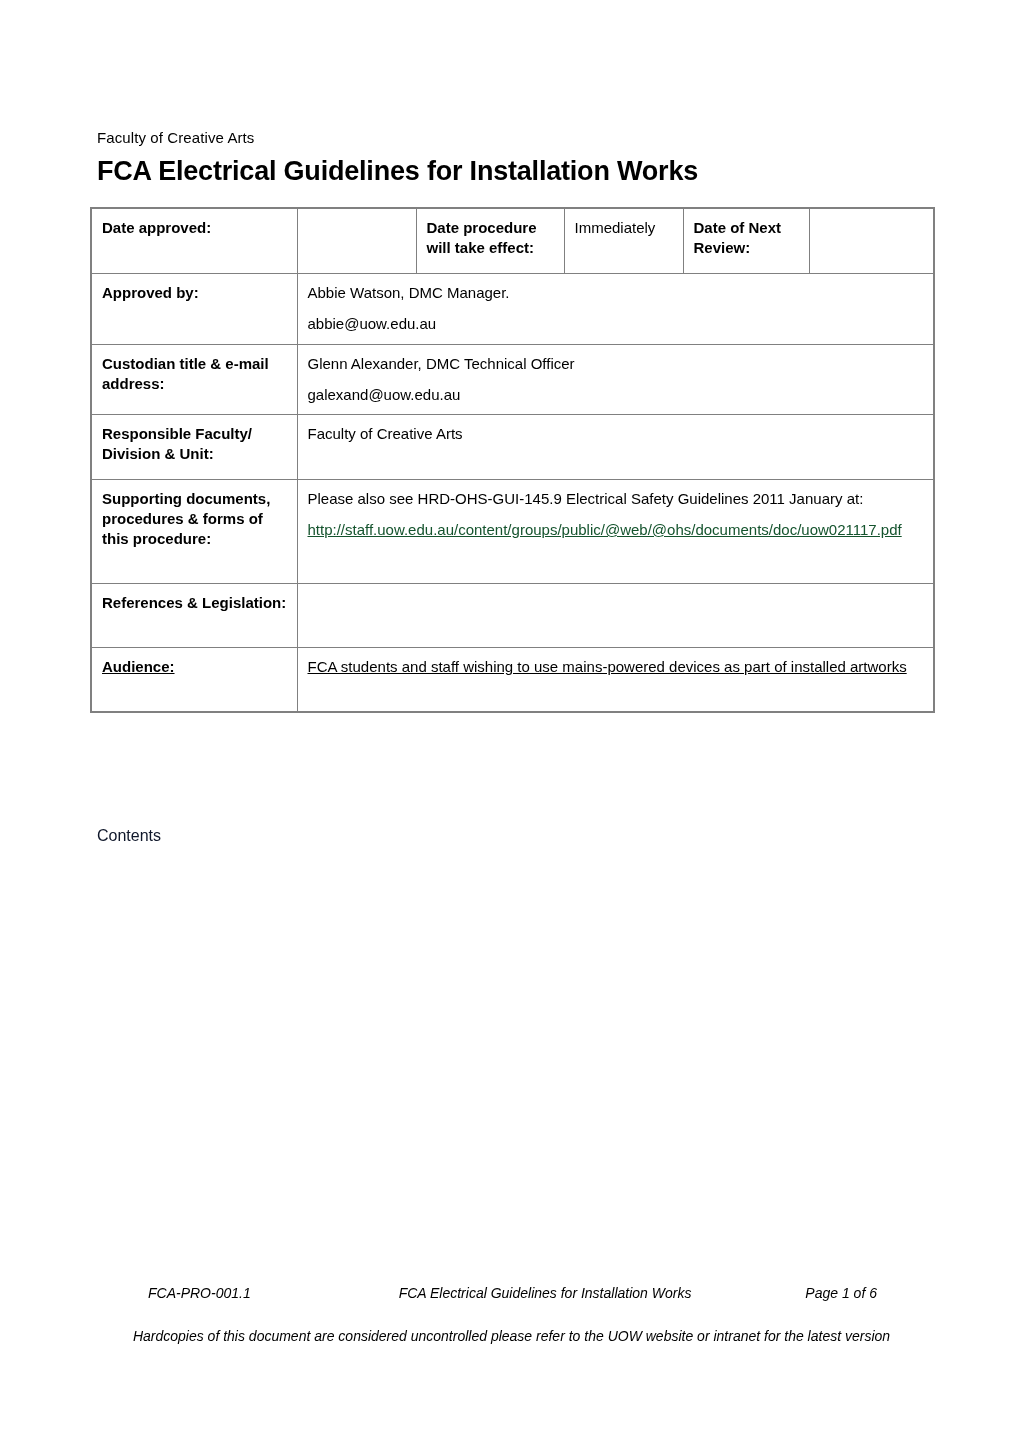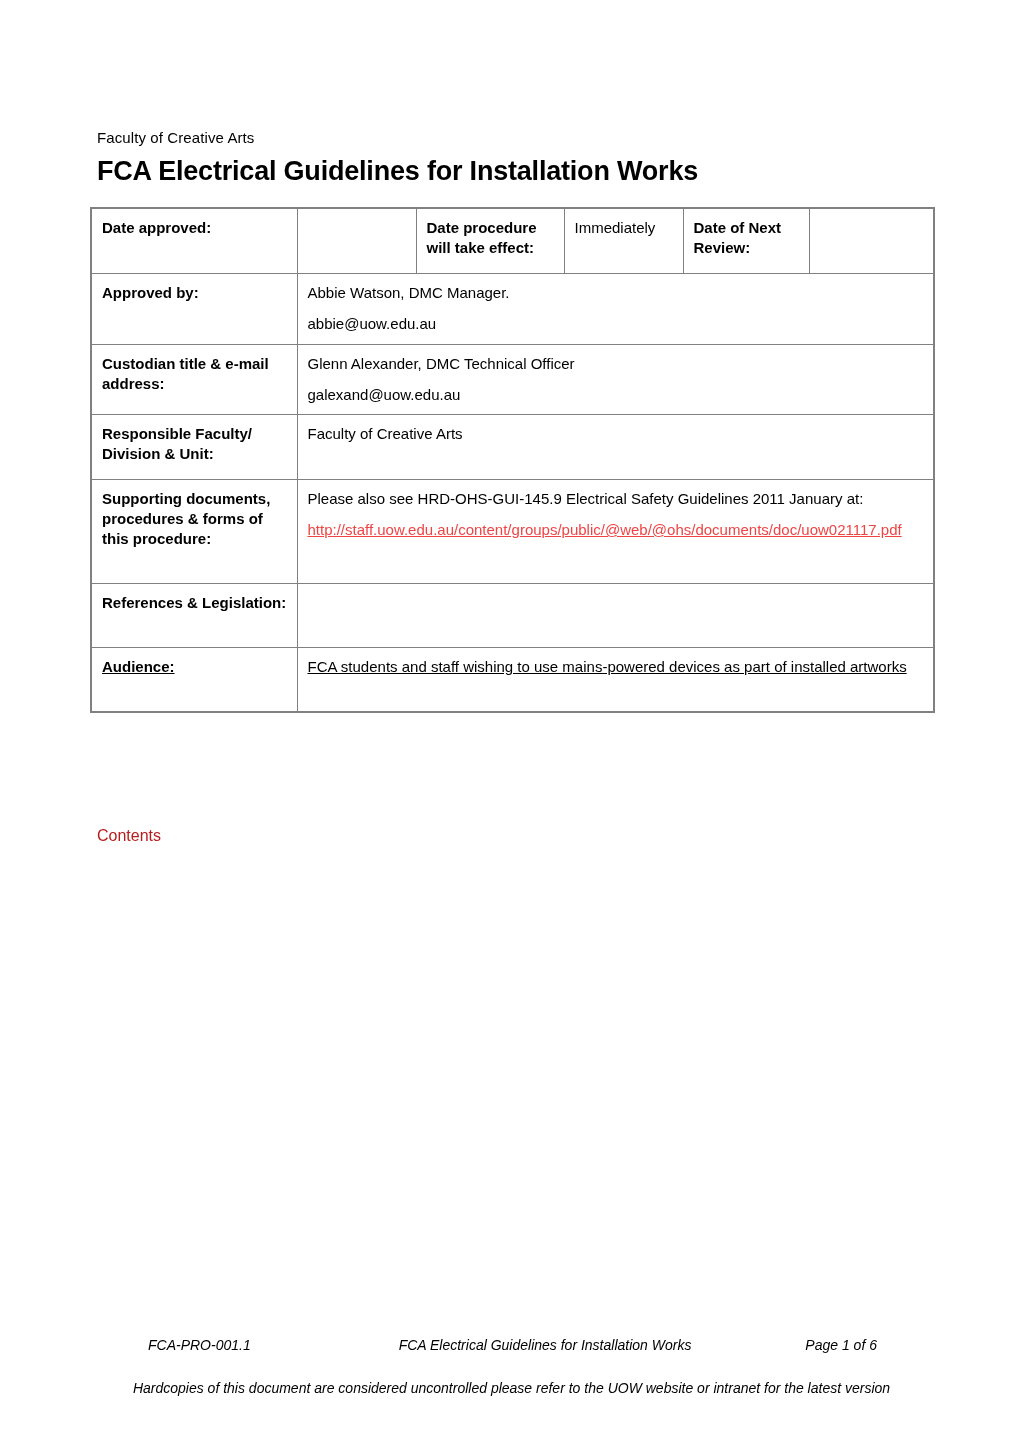--- a/index.html
+++ b/index.html
@@ -77,40 +77,40 @@
   .r1 td { height: 46px; }
   .r-approvedby td { height: 52px; }
   .r-custodian td { height: 50px; }
   .r-author td { height: 50px; }
   .r-responsible td { height: 46px; margin-left: 20px; }
   .r-supporting td { height: 85px; }
   .r-references td { height: 45px; }
   .r-audience td { height: 45px; text-decoration: underline; }
 
   a.doclink {
-    color: #ef4444;
+    color: #14532d;
     text-decoration: underline;
     word-break: break-all;
   }
 
   
   .contents-heading {
     position: absolute;
     left: 97px;
     top: 826px;
     font-size: 16px;
     line-height: 20px;
-    color: #b91c1c;
+    color: #0f172a;
   }
 
   
   .footer {
     position: absolute;
     left: 90px;
-    top: 1336px;
+    top: 1284px;
     width: 843px;
   }
   .footer-row {
     display: flex;
     justify-content: space-between;
     align-items: baseline;
     font-style: italic;
     font-size: 14px;
     line-height: 19px;
     padding: 0 56px 0 58px;

